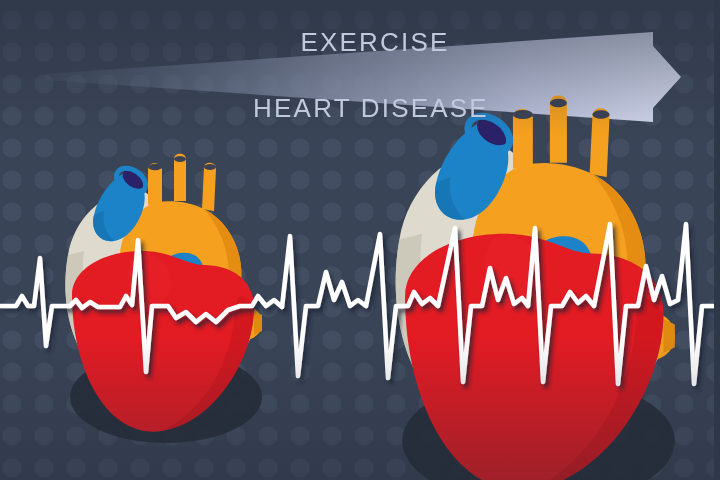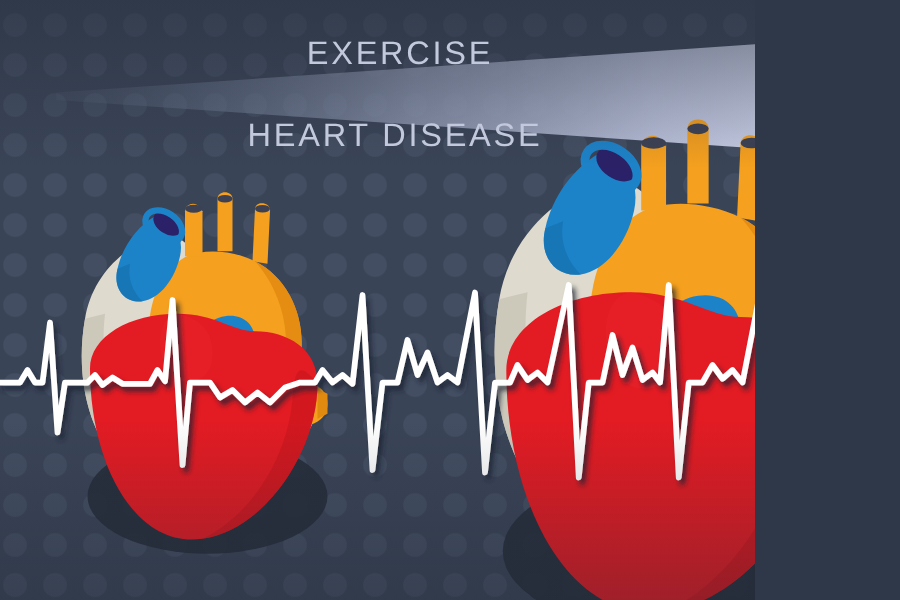--- a/index.html
+++ b/index.html
@@ -6,21 +6,21 @@
   html, body {
     margin: 0;
     padding: 0;
     background: #2f3848;
   }
   body {
     font-family: "Liberation Sans", sans-serif;
   }
   #stage {
     position: relative;
-    width: 604px;
+    width: 714px;
     height: 480px;
     overflow: hidden;
     background-color: #3a4457;
     background-image:
       radial-gradient(circle at 16px 16px, #434e62 9px, rgba(67,78,98,0) 10px);
     background-size: 32px 32px;
     background-position: -4px 4px;
   }
   
   #vignette {

